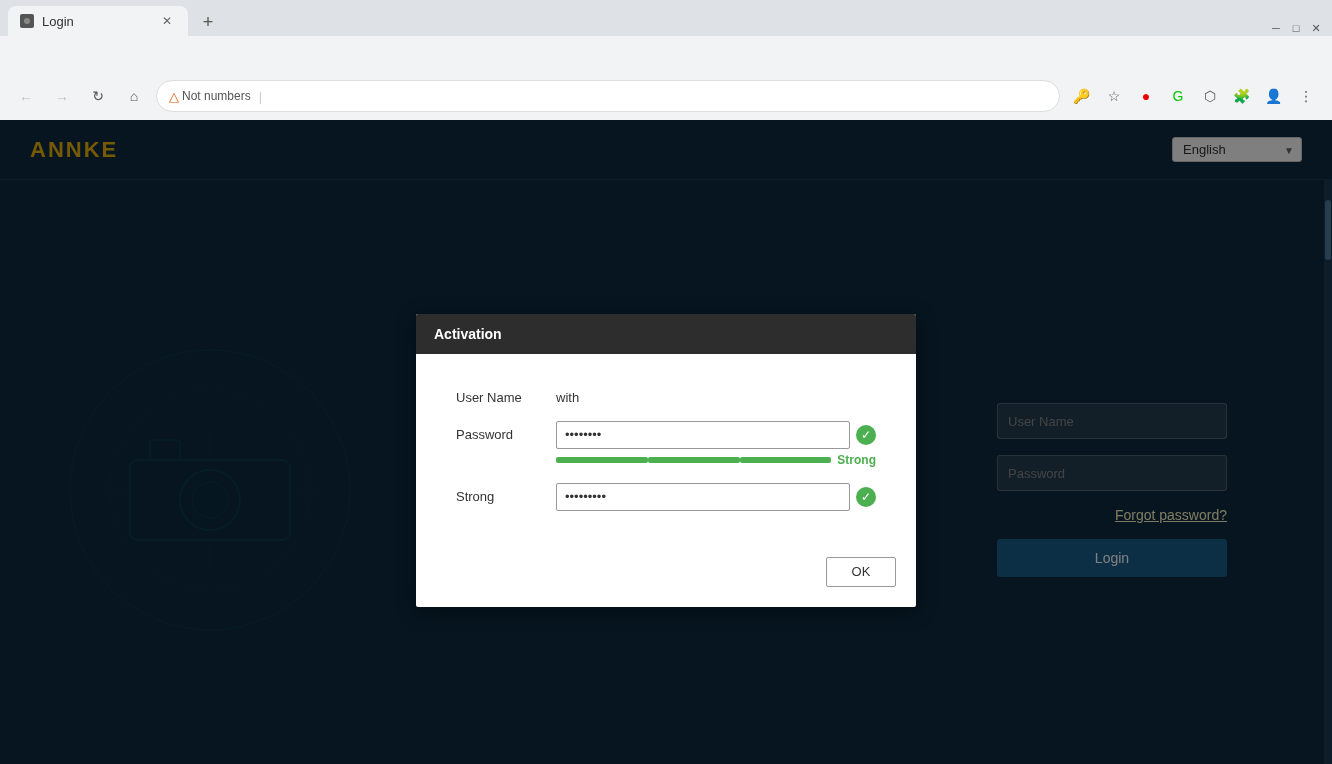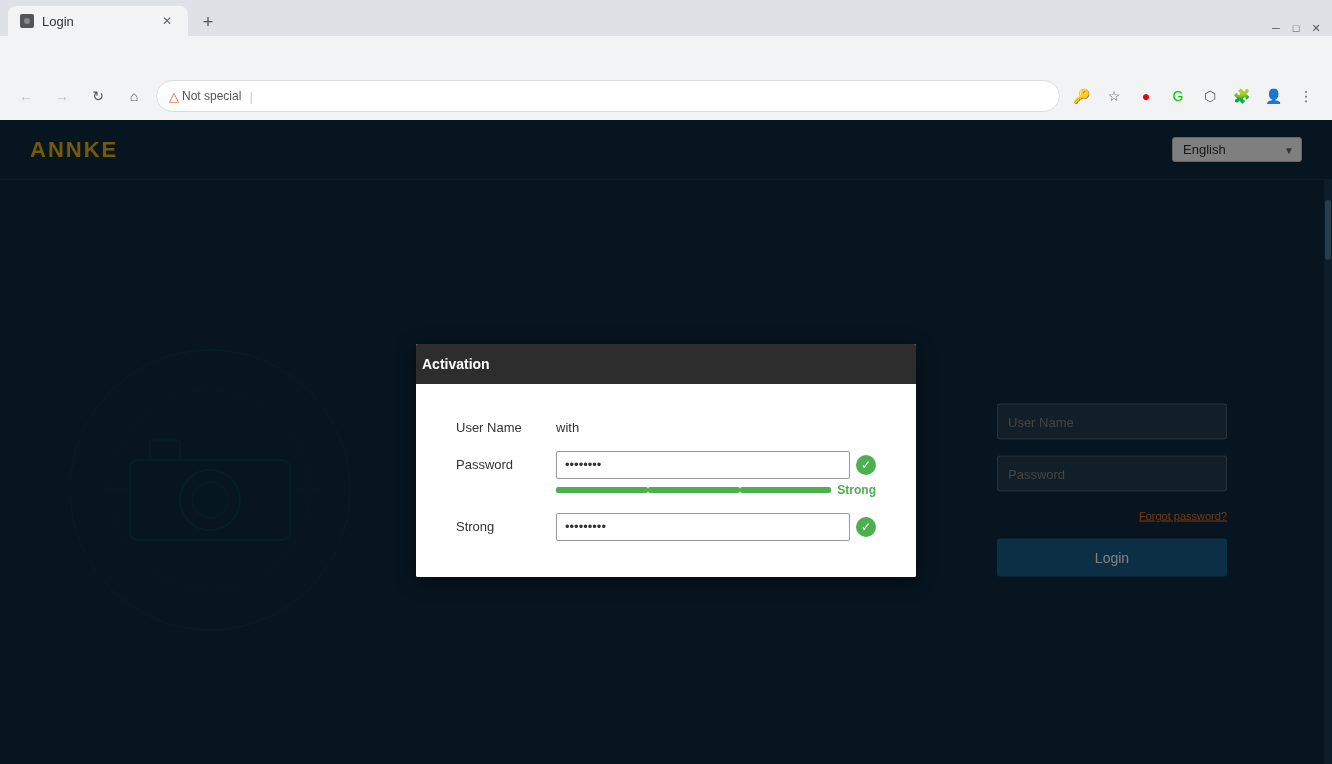--- a/index.html
+++ b/index.html
@@ -175,22 +175,22 @@
       padding: 0 10px;
       color: #aaa;
       font-size: 13px;
     }
     .login-input::placeholder { color: #888; }
     .forgot-password {
       text-align: right;
       margin-bottom: 16px;
     }
     .forgot-password a {
-      color: #f97316;
-      font-size: 11px;
+      color: #fef9c3;
+      font-size: 14px;
       text-decoration: underline;
     }
     .login-btn {
       width: 100%;
       height: 38px;
       background: #1a5f8a;
       border: none;
       border-radius: 3px;
       color: #fff;
       font-size: 14px;
@@ -210,21 +210,21 @@
     .dialog {
       width: 500px;
       background: #fff;
       border-radius: 2px;
       box-shadow: 0 4px 20px rgba(0,0,0,0.4);
       overflow: hidden;
     }
     .dialog-header {
       background: #2d2d2d;
       color: #fff;
-      padding: 12px 6px;
+      padding: 12px 18px;
       font-size: 14px;
       font-weight: bold;
     }
     .dialog-body {
       padding: 30px 40px 20px 40px;
       background: #fff;
     }
     .form-row {
       display: flex;
       align-items: flex-start;
@@ -357,21 +357,21 @@
   </div>
 
   <div class="address-bar" style="margin-top:36px;">
     <div class="nav-btn disabled">←</div>
     <div class="nav-btn disabled">→</div>
     <div class="nav-btn">↻</div>
     <div class="nav-btn">⌂</div>
     <div class="url-bar">
       <span class="not-secure">
         <span class="not-secure-icon">△</span>
-        <span>Not special</span>
+        <span>Not numbers</span>
       </span>
       <span class="url-separator">|</span>
     </div>
     <div class="toolbar-icons">
       <div class="toolbar-icon">🔑</div>
       <div class="toolbar-icon">☆</div>
       <div class="toolbar-icon" style="color:#e00;">●</div>
       <div class="toolbar-icon" style="color:#0c0;">G</div>
       <div class="toolbar-icon">⬡</div>
       <div class="toolbar-icon">🧩</div>
@@ -467,16 +467,19 @@
         <div class="form-row">
           <div class="form-label">Strong</div>
           <div class="form-input-wrap">
             <input class="form-input" type="password" value="123456789" style="">
             <div class="check-icon">✓</div>
           </div>
         </div>
 
       </div>
 
+      <div class="dialog-footer">
+        <button class="ok-btn">OK</button>
+      </div>
     </div>
   </div>
 
 </div>
 
 </body></html>

